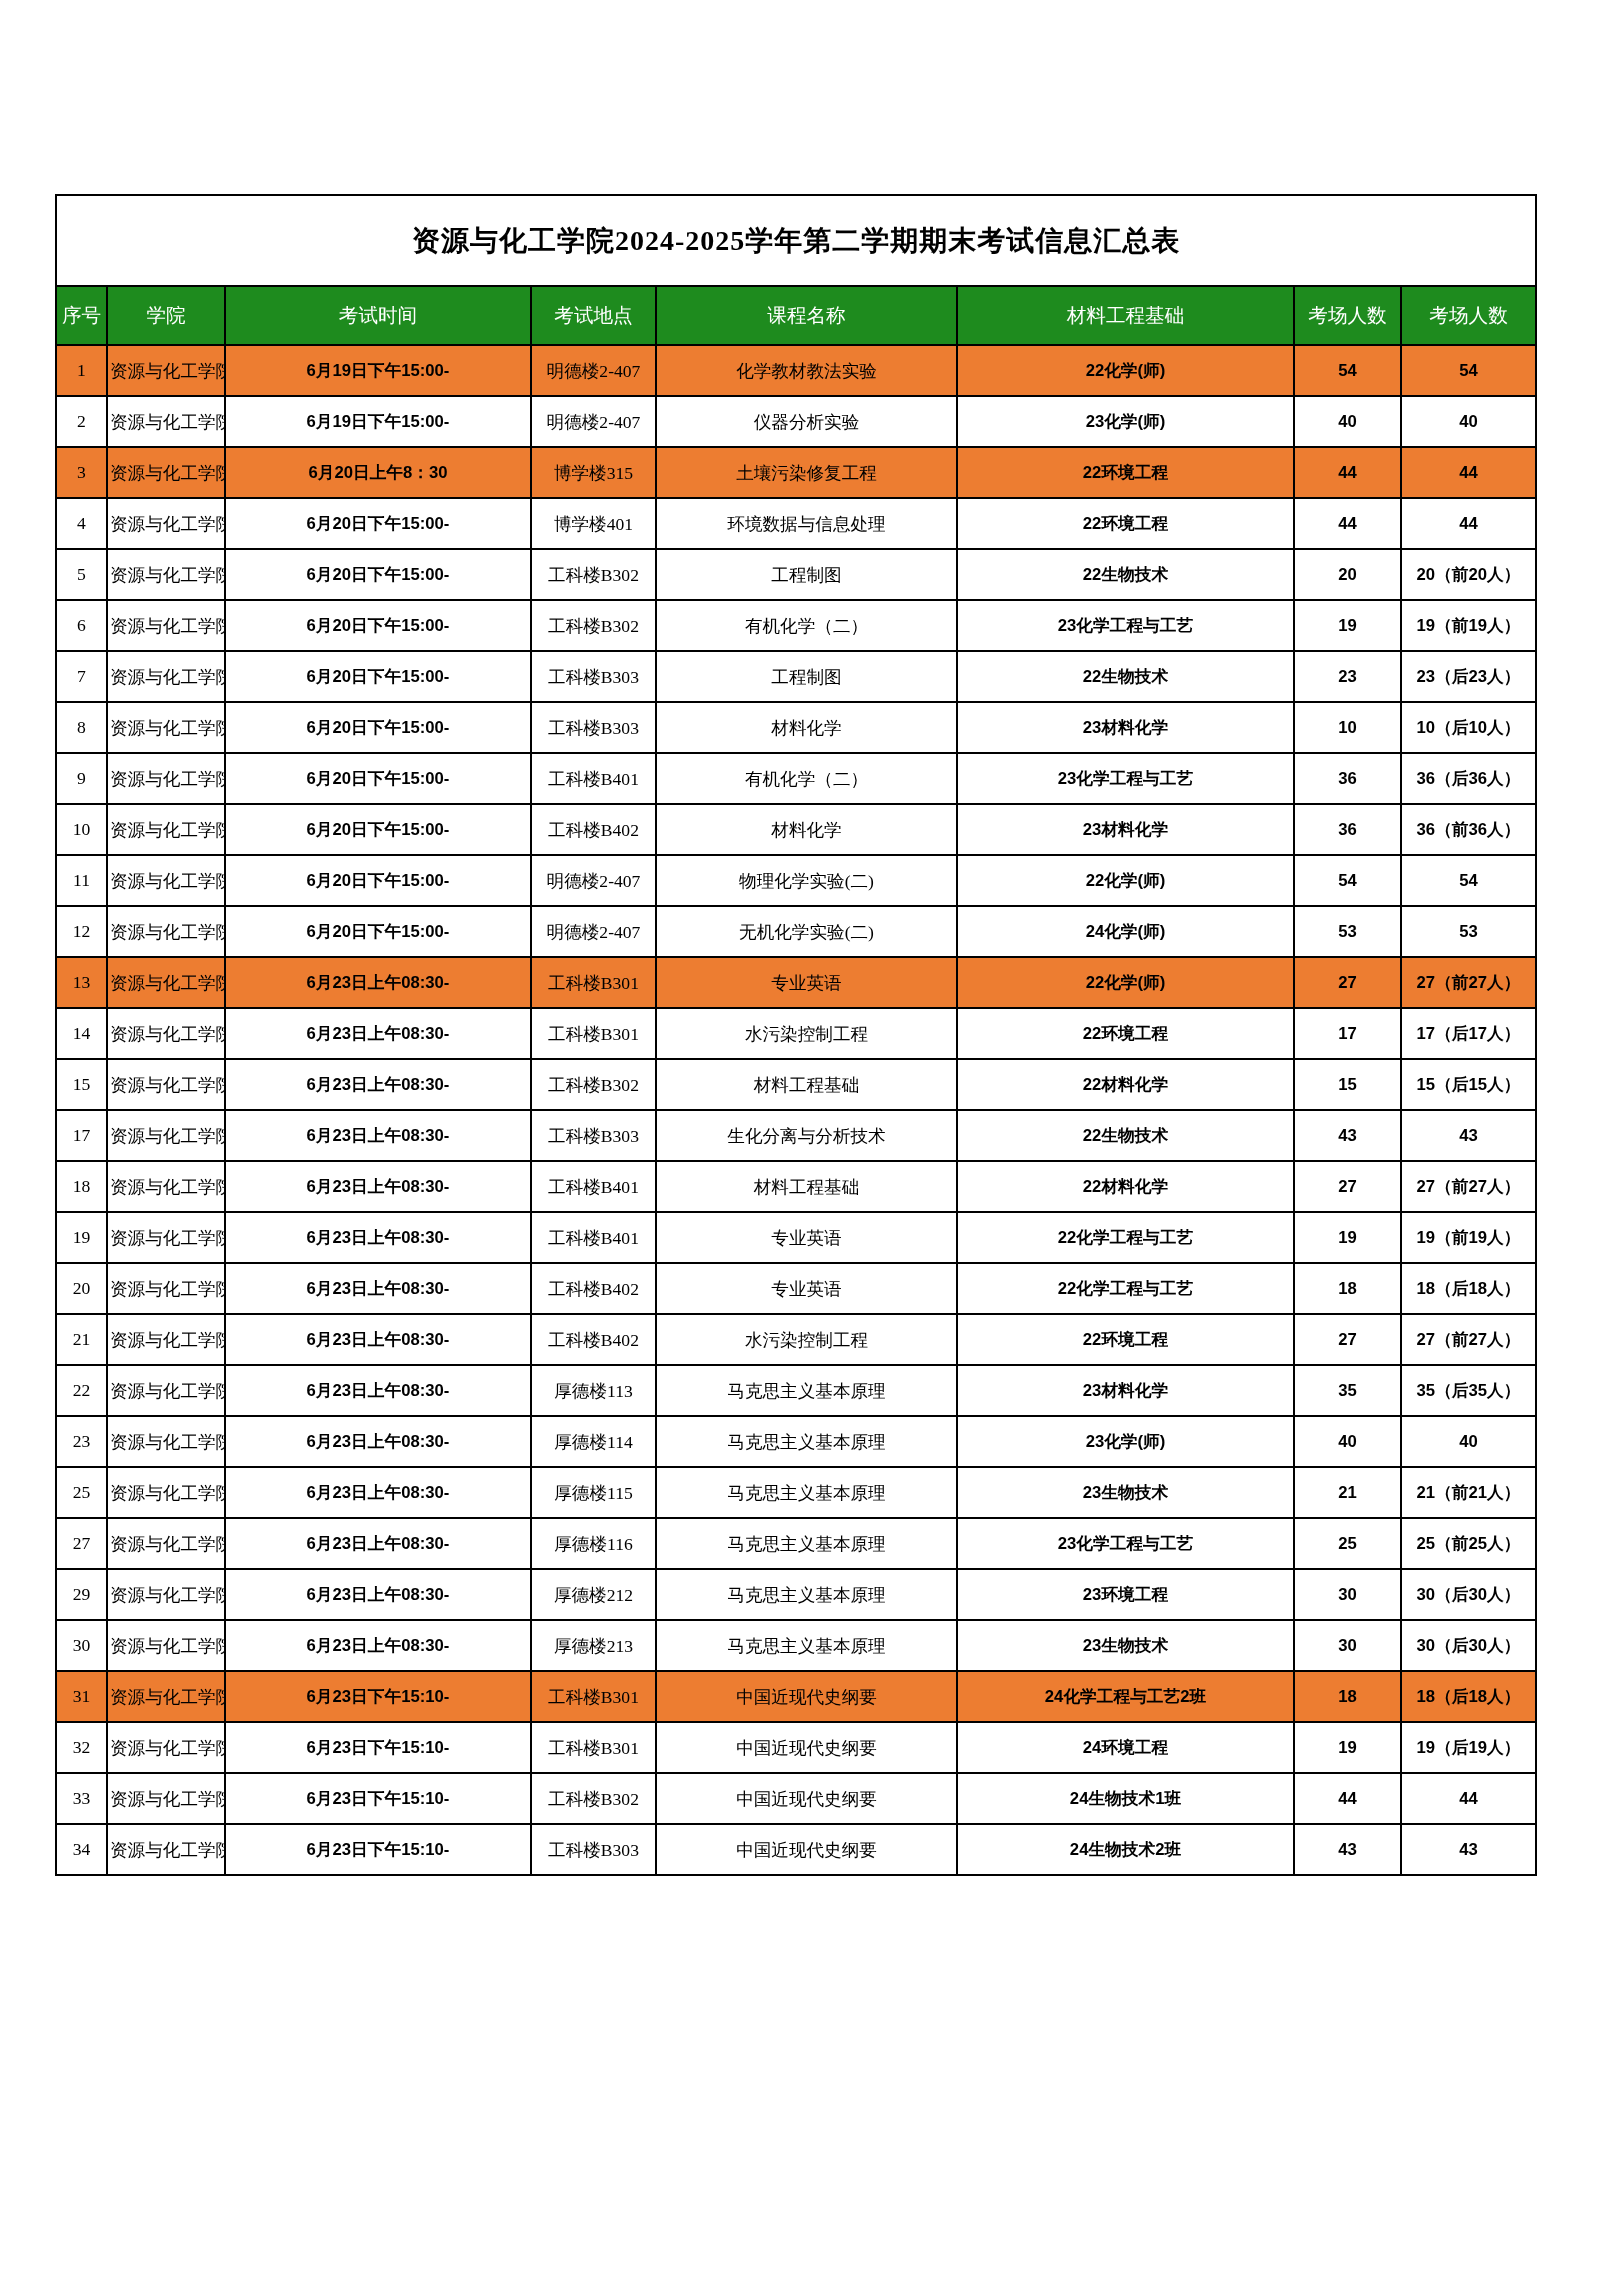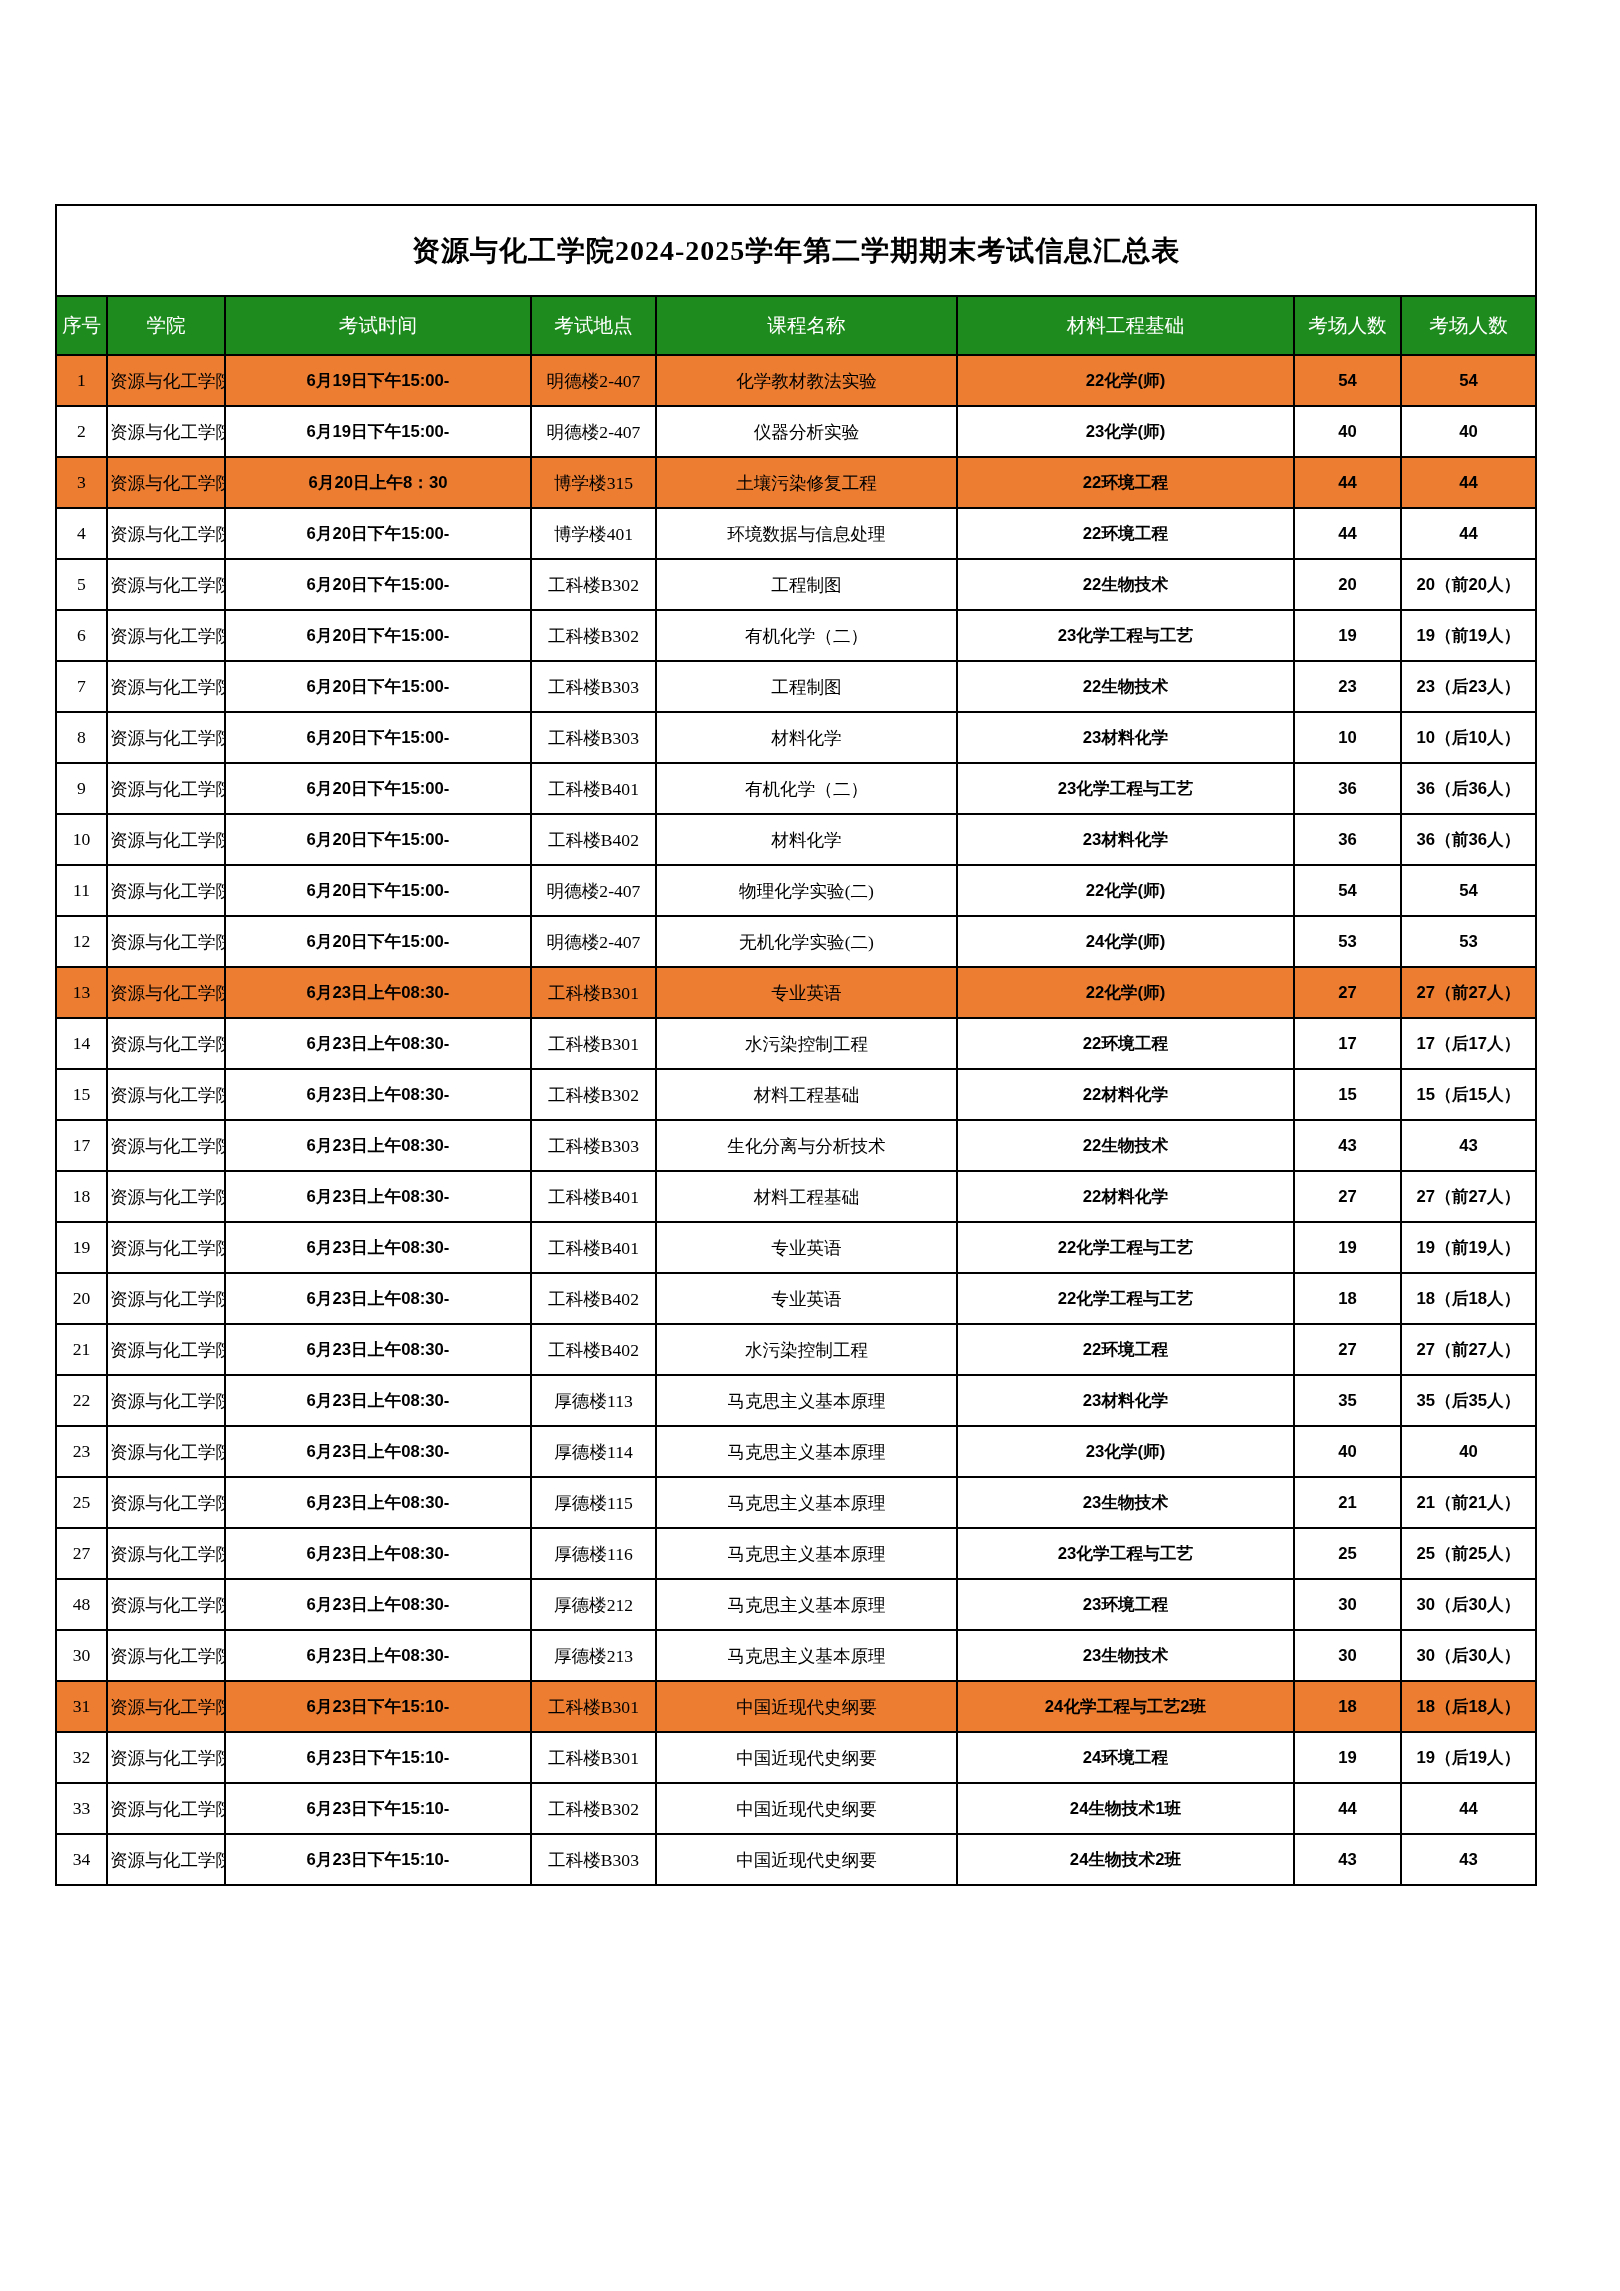--- a/index.html
+++ b/index.html
@@ -1,20 +1,20 @@
 <!DOCTYPE html>
 <html><head>
 <meta charset="utf-8">
 <style>
   html,body{margin:0;padding:0;}
   body{
     width:1620px;height:2292px;background:#ffffff;position:relative;
     font-family:"Liberation Serif", serif;color:#000;
   }
-  .sheet{position:absolute;left:55px;top:204px;width:1260px;}
+  .sheet{position:absolute;left:55px;top:194px;width:1260px;}
   table{border-collapse:collapse;table-layout:fixed;width:1480px;border:2.9px solid #000;}
   th,td{border:2px solid #000;text-align:center;vertical-align:middle;overflow:hidden;white-space:nowrap;padding:0 2px;box-sizing:border-box;}
   .title-row th{
     height:91px;border:2.9px solid #000;border-bottom:2px solid #000;background:#fff;
     font-family:"Liberation Serif", serif;font-weight:bold;font-size:28px;letter-spacing:1px;
   }
   .head-row th{
     height:59px;background:var(--hdr,#1E8B1E);color:#ffffff;
     font-family:Liberation Mono, monospace;font-weight:normal;font-size:19.6px;
   }
@@ -291,21 +291,21 @@
           <td class="col-no">27</td>
           <td class="col-college">资源与化工学院</td>
           <td class="col-time">6月23日上午08:30-</td>
           <td class="col-location">厚德楼116</td>
           <td class="col-course">马克思主义基本原理</td>
           <td class="col-class">23化学工程与工艺</td>
           <td class="col-count">25</td>
           <td class="col-count2">25（前25人）</td>
         </tr>
         <tr>
-          <td class="col-no">48</td>
+          <td class="col-no">29</td>
           <td class="col-college">资源与化工学院</td>
           <td class="col-time">6月23日上午08:30-</td>
           <td class="col-location">厚德楼212</td>
           <td class="col-course">马克思主义基本原理</td>
           <td class="col-class">23环境工程</td>
           <td class="col-count">30</td>
           <td class="col-count2">30（后30人）</td>
         </tr>
         <tr>
           <td class="col-no">30</td>

